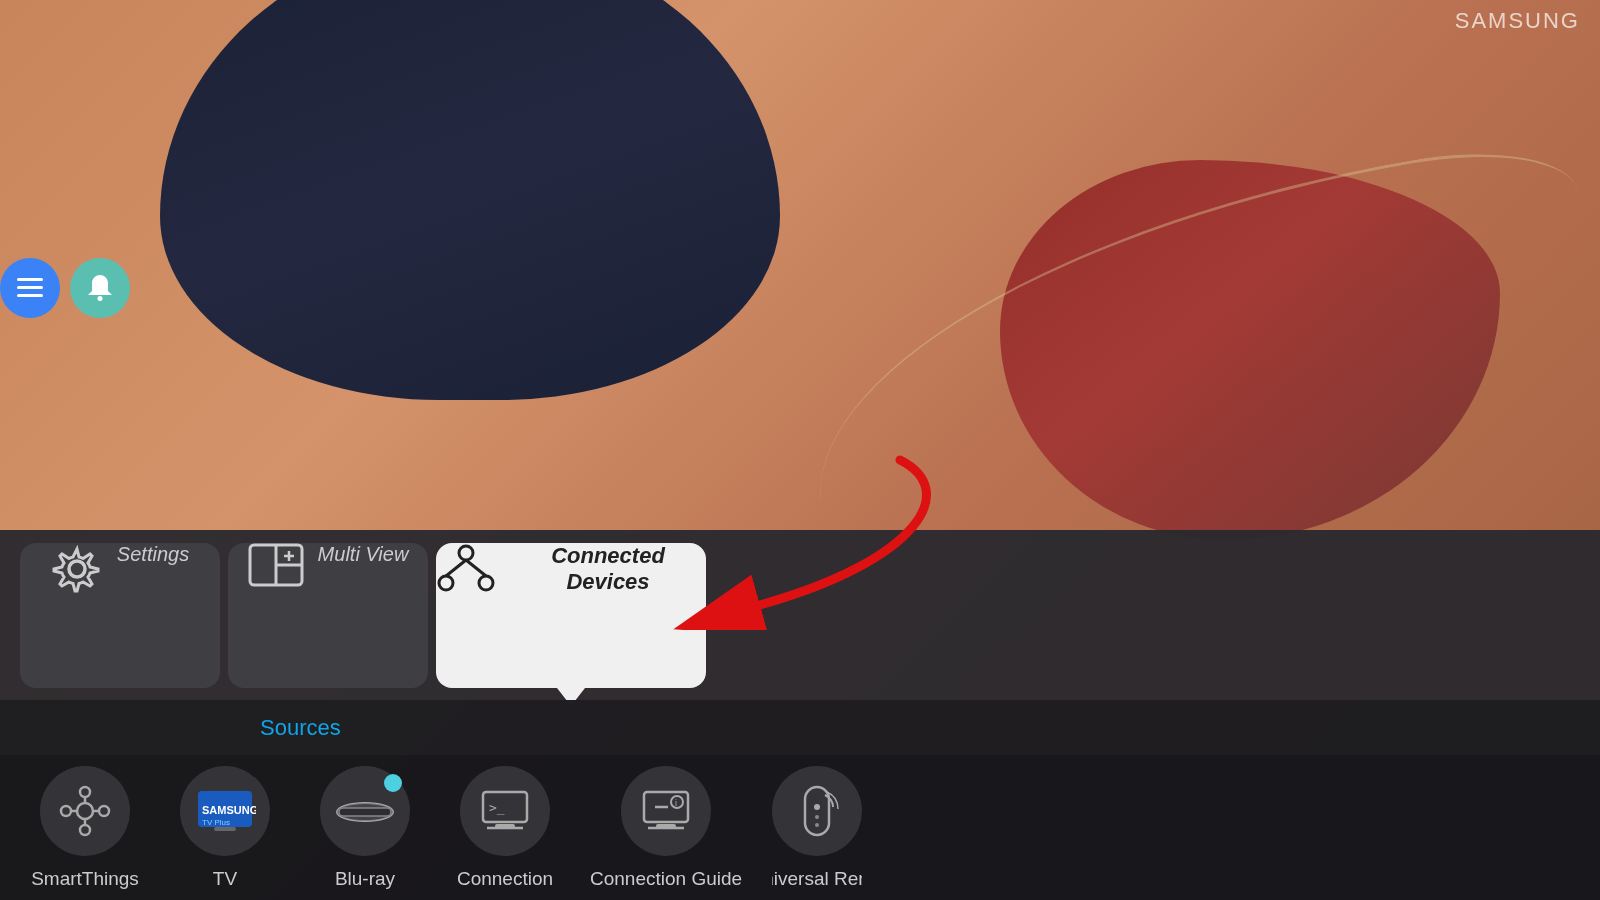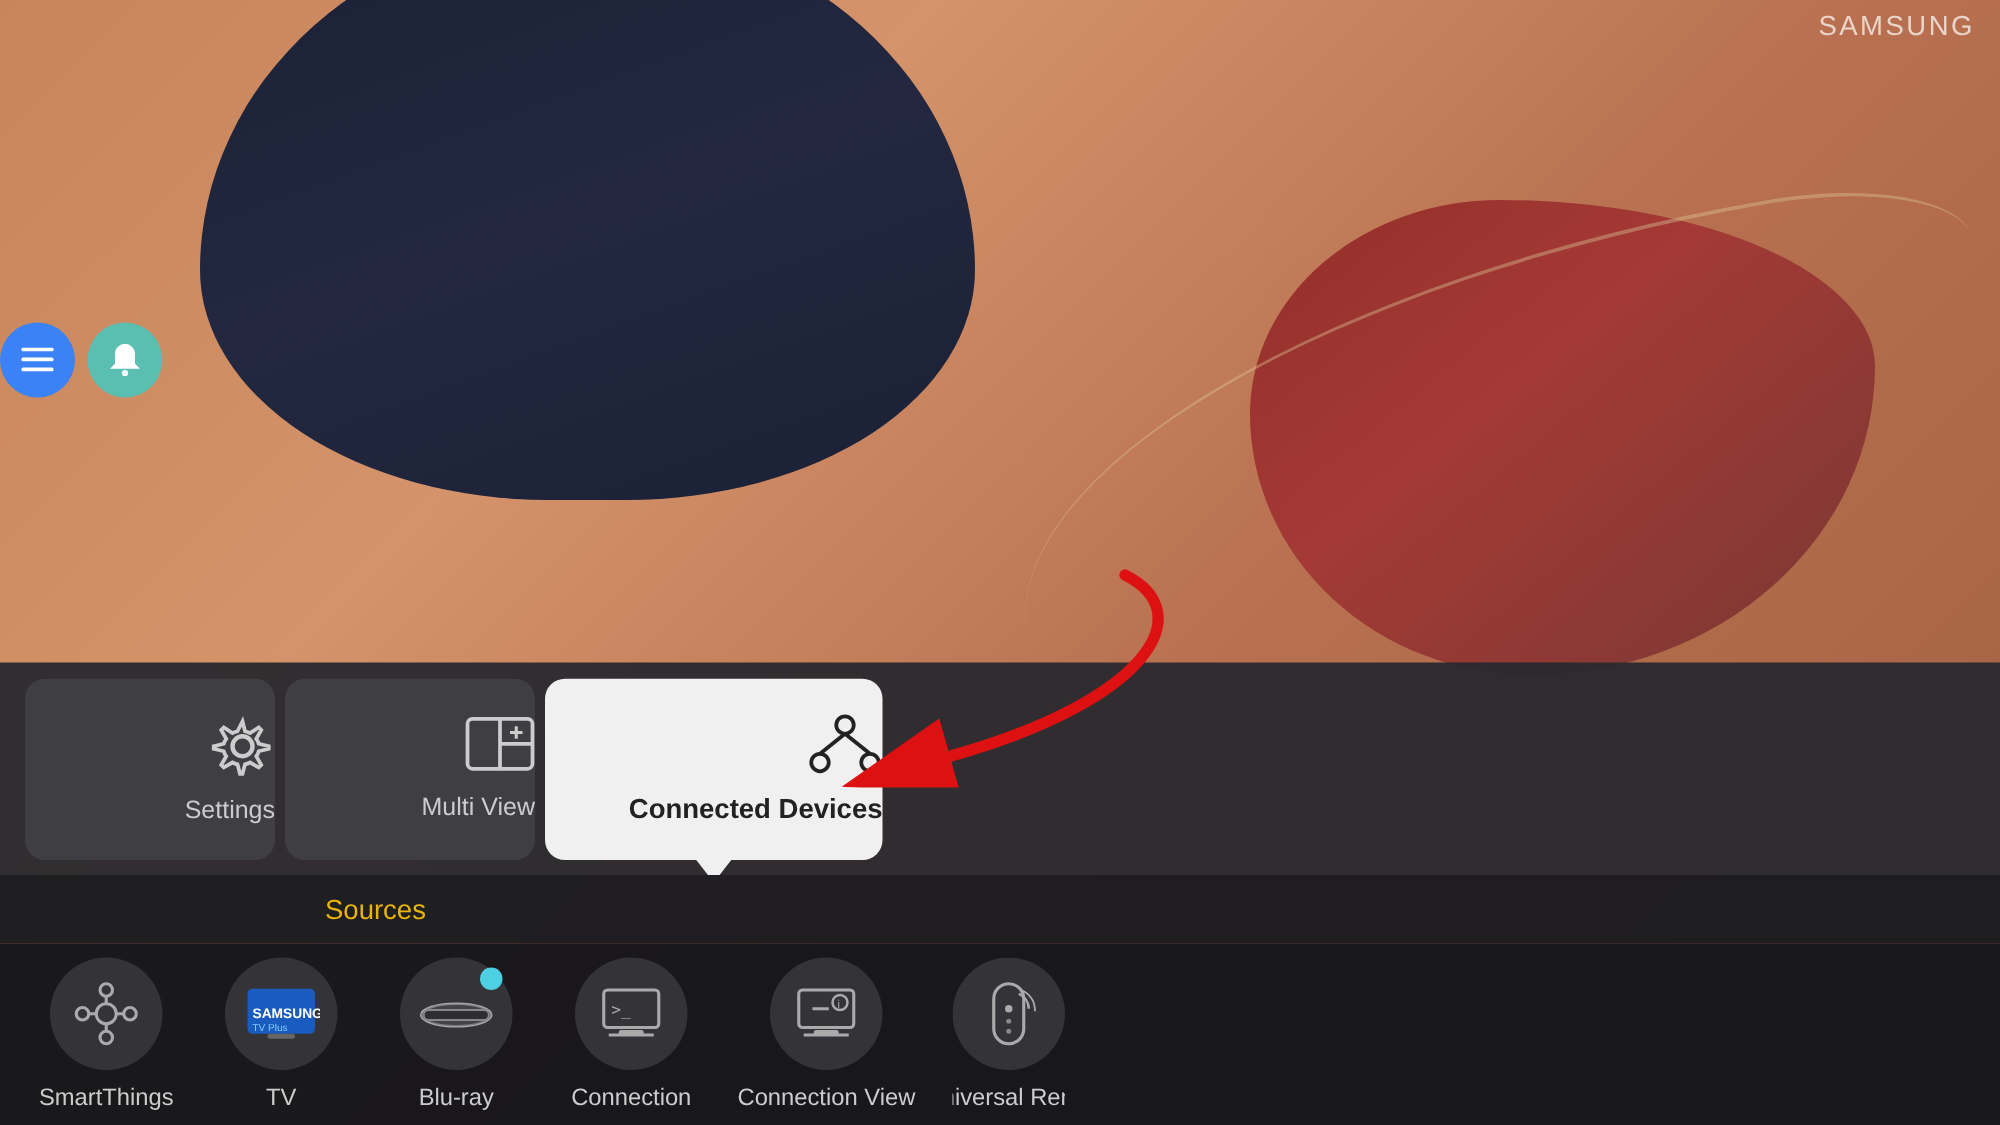--- a/index.html
+++ b/index.html
@@ -105,30 +105,31 @@
       height: 170px;
       background: rgba(40, 40, 45, 0.95);
       display: flex;
       align-items: center;
       padding: 0 20px;
       gap: 8px;
     }
 
     .menu-item {
       display: flex;
-      flex-direction: column;
-      align-items: flex-end;
+      flex-direction: row;
+      align-items: flex-start;
       justify-content: center;
       width: 200px;
       height: 145px;
       border-radius: 16px;
       cursor: pointer;
       color: #cccccc;
       gap: 14px;
       flex-shrink: 0;
+      font-style: italic;
     }
 
     .menu-item-settings {
       background: rgba(70, 70, 75, 0.7);
     }
 
     .menu-item-connected {
       background: #f0f0f0;
       color: #222;
       width: 270px;
@@ -178,21 +179,21 @@
       left: 0;
       width: 100%;
       height: 55px;
       background: rgba(28, 28, 32, 0.98);
       display: flex;
       align-items: center;
       padding-left: 260px;
     }
 
     .sources-label {
-      color: #eab308;
+      color: #0ea5e9;
       font-size: 22px;
       font-weight: 400;
     }
 
     
     .sources-row {
       position: absolute;
       bottom: 0;
       left: 0;
       width: 100%;
@@ -426,21 +427,21 @@
 
         <rect x="4" y="4" width="44" height="30" rx="3" stroke="#aaa" stroke-width="2.5" fill="none"></rect>
         <rect x="16" y="36" width="20" height="4" rx="2" fill="#aaa"></rect>
         <line x1="8" y1="40" x2="44" y2="40" stroke="#aaa" stroke-width="2.5"></line>
 
         <line x1="15" y1="19" x2="28" y2="19" stroke="#aaa" stroke-width="2.5" marker-end="url(#arr)"></line>
         <circle cx="37" cy="14" r="6" stroke="#aaa" stroke-width="2" fill="none"></circle>
         <text x="35" y="18" font-size="9" fill="#aaa" font-family="Arial">i</text>
       </svg>
     </div>
-    <span class="source-label">Connection View</span>
+    <span class="source-label">Connection Guide</span>
   </div>
 
   <div class="source-item universal-item" style="overflow:hidden; max-width:90px;">
     <div style="width:90px; height:90px; border-radius:50%; background:rgba(55,55,60,0.9); display:flex; align-items:center; justify-content:center; overflow:hidden;">
       <svg width="52" height="52" viewBox="0 0 52 52" fill="none">
 
         <rect x="14" y="2" width="24" height="48" rx="12" stroke="#aaa" stroke-width="2.5" fill="none"></rect>
 
         <path d="M 34 10 Q 42 14 42 22" stroke="#aaa" stroke-width="2" fill="none"></path>
         <path d="M 36 7 Q 47 12 47 24" stroke="#aaa" stroke-width="1.5" fill="none"></path>

